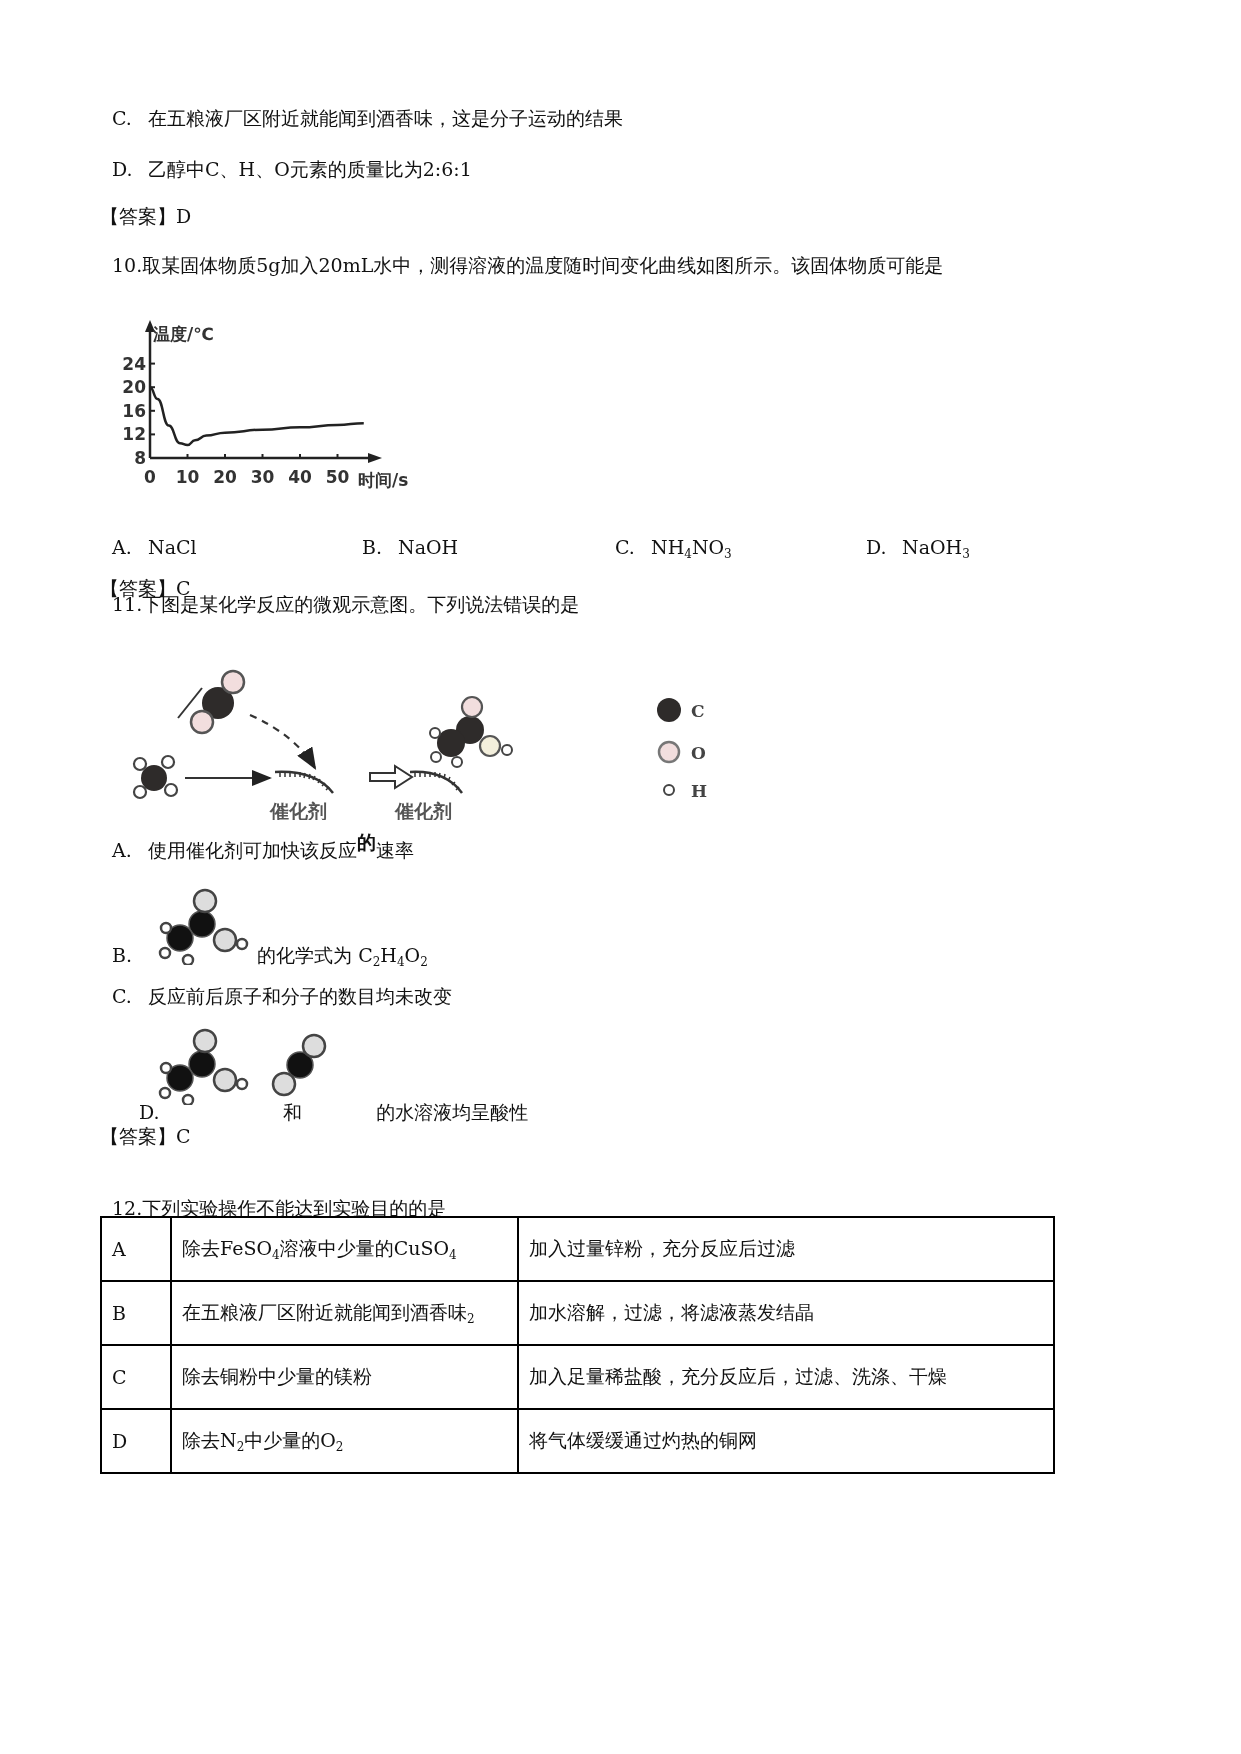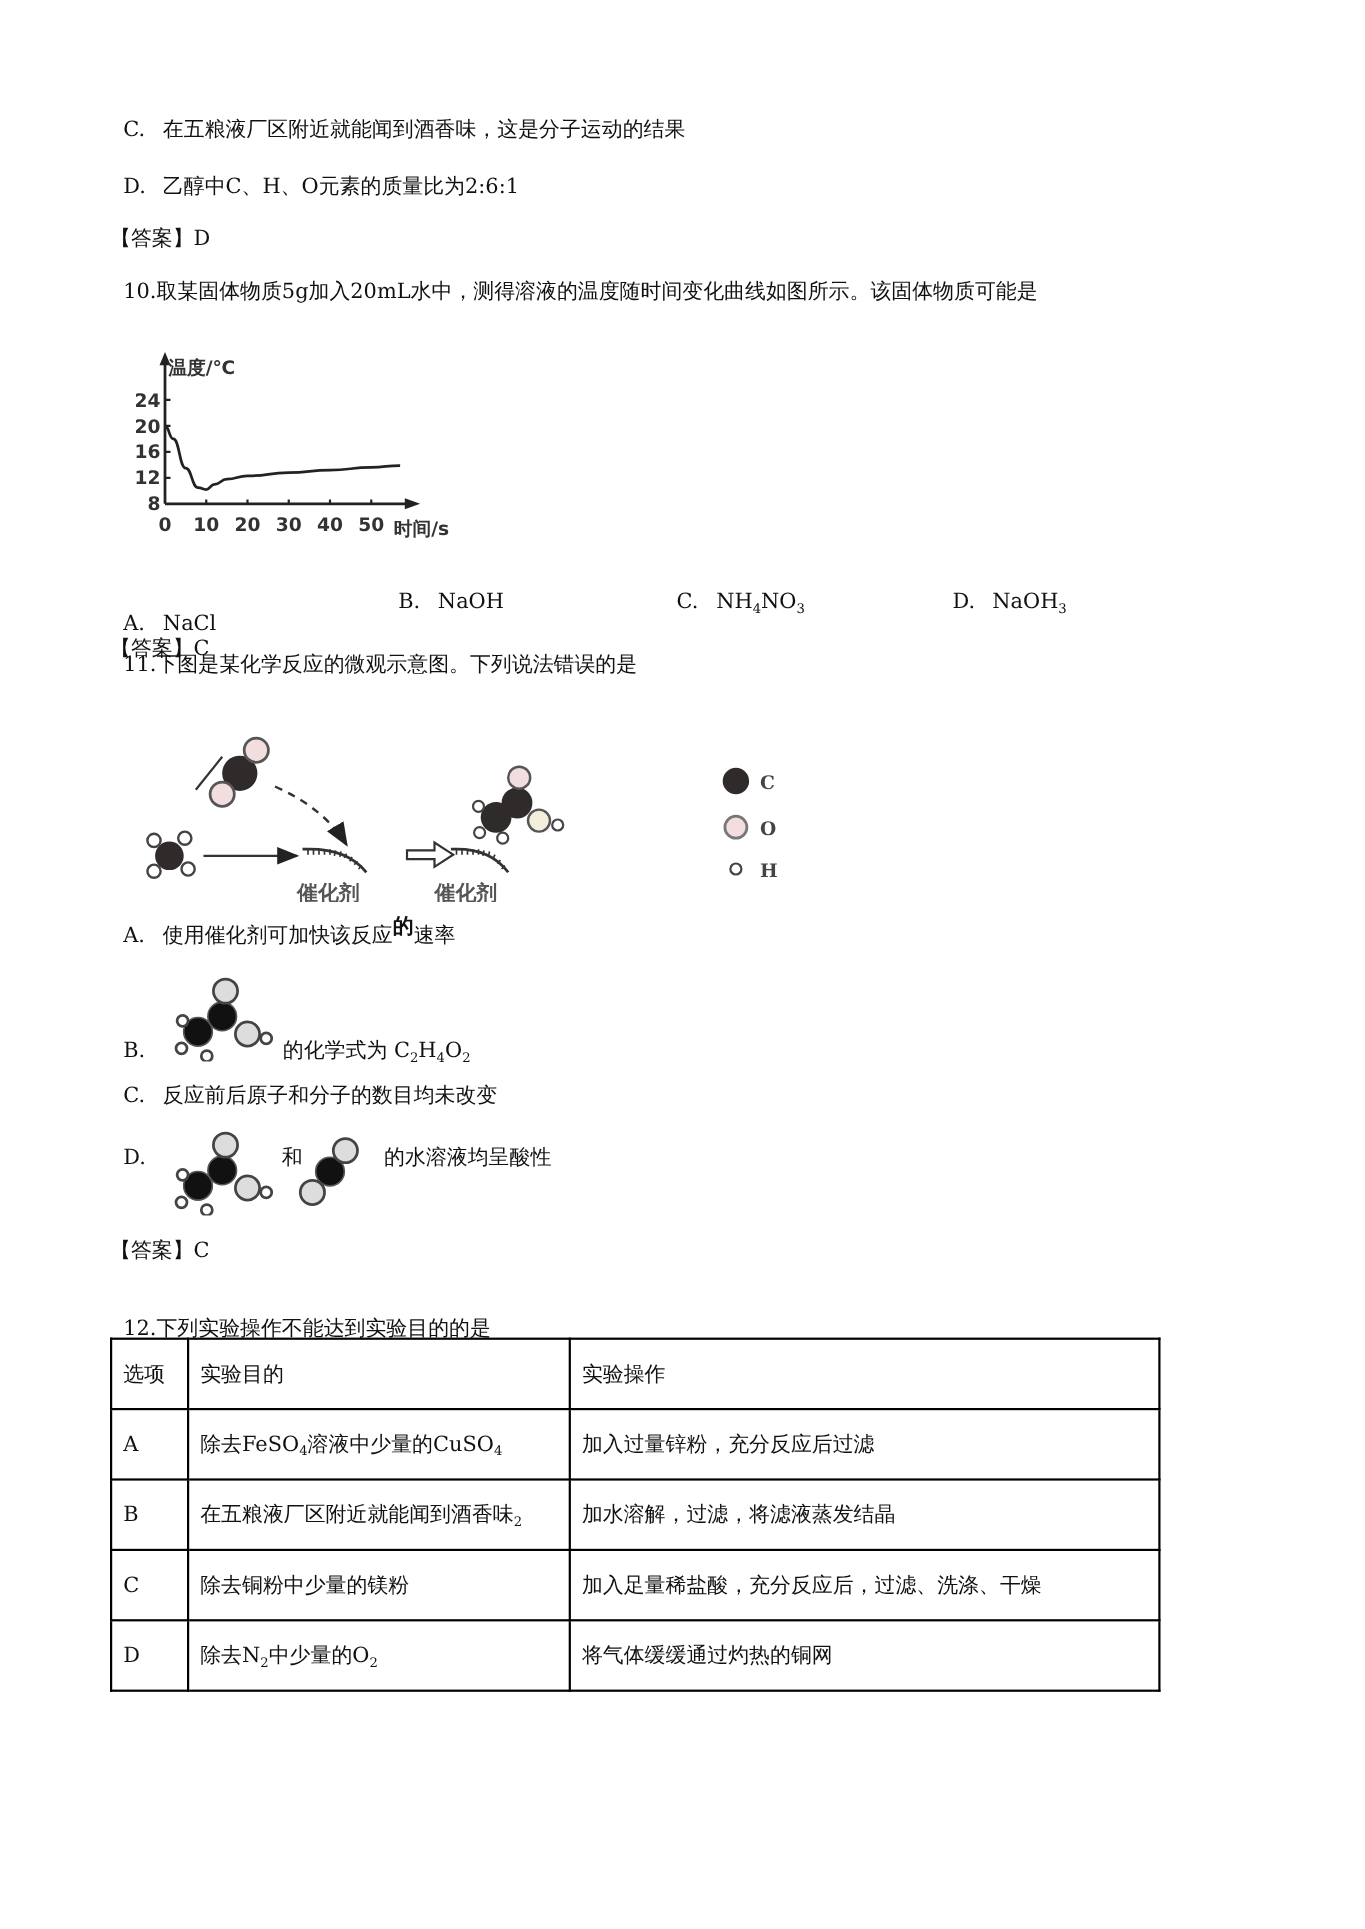--- a/index.html
+++ b/index.html
@@ -70,21 +70,21 @@
       <text x="190" y="165" text-anchor="middle" font-size="17" font-weight="bold" fill="#333">40</text>
       <line x1="227.5" y1="140" x2="227.5" y2="136" stroke="#222" stroke-width="2"></line>
       <text x="227.5" y="165" text-anchor="middle" font-size="17" font-weight="bold" fill="#333">50</text>
     </g>
   <path id="chart-line" fill="none" stroke="#222" stroke-width="2.5" d="M40 69.19999999999999 C43.75 69.19999999999999 43.75 81 47.5 81 C53.125 81 53.125 107.55 58.75 107.55 C64.375 107.55 64.375 125.25 70 125.25 C73.75 125.25 73.75 127.02000000000001 77.5 127.02000000000001 C81.25 127.02000000000001 81.25 122.3 85 122.3 C90.625 122.3 90.625 117.58 96.25 117.58 C105.625 117.58 105.625 114.63 115 114.63 C133.75 114.63 133.75 111.67999999999999 152.5 111.67999999999999 C171.25 111.67999999999999 171.25 109.32000000000001 190 109.32000000000001 C208.75 109.32000000000001 208.75 106.96000000000001 227.5 106.96000000000001 C240.625 106.96000000000001 240.625 105.19 253.75 105.19"></path>
   <text id="ylabel" x="43" y="22" font-size="17" font-weight="bold" fill="#333">温度/℃</text>
   <text id="xlabel" x="248" y="168" font-size="17" font-weight="bold" fill="#333">时间/s</text>
 </svg>
 
 <div>
-  <div class="choice" style="left:112px;margin-top:20px;">
+  <div class="choice" style="left:112px;">
     <span class="opt-label">A.</span>
     <span>NaCl</span>
   </div>
   <div class="choice" style="left:362px;">
     <span class="opt-label">B.</span>
     <span>NaOH</span>
   </div>
   <div class="choice" style="left:615px;">
     <span class="opt-label">C.</span>
     <span><span>NH</span><sub>4</sub><span>NO</span><sub>3</sub></span>
@@ -190,38 +190,33 @@
   <circle cx="92" cy="64" r="5" fill="#fff" stroke="#444" stroke-width="2.5"></circle>
   <circle cx="16" cy="48" r="5" fill="#fff" stroke="#444" stroke-width="2.5"></circle>
   <circle cx="15" cy="73" r="5" fill="#fff" stroke="#444" stroke-width="2.5"></circle>
   <circle cx="38" cy="80" r="5" fill="#fff" stroke="#444" stroke-width="2.5"></circle>
 </svg>
 <svg class="inline-mol" style="left:268px; top:1030px;" width="65" height="70" viewBox="0 0 65 70">
   <circle cx="32" cy="35" r="13" fill="#111" stroke="#555" stroke-width="1.5"></circle>
   <circle cx="46" cy="16" r="11" fill="#ddd" stroke="#444" stroke-width="2.5"></circle>
   <circle cx="16" cy="54" r="11" fill="#ddd" stroke="#444" stroke-width="2.5"></circle>
 </svg>
-<div class="line" style="top:1040px;">
+<div class="line" style="top:1100px;margin-left:27px;">
   <span class="opt-label">D.</span>
   <span style="display:inline-block; width:102px;"></span>
   <span>和</span>
   <span style="display:inline-block; width:62px;"></span>
   <span>的水溶液均呈酸性</span>
 </div>
 <div class="answer" style="top:1124px; left:100px;">【答案】C</div>
 
 <div class="line" style="top:1172px;margin-top:24px;">12.下列实验操作不能达到实验目的的是</div>
 
 <table class="exp">
   <tbody>
-      <tr>
-    <td class="c1">选项</td>
-    <td class="c2">实验目的</td>
-    <td>实验操作</td>
-  </tr>
   <tr>
     <td class="c1">A</td>
     <td class="c2"><span>除去FeSO</span><sub>4</sub><span>溶液中少量的CuSO</span><sub>4</sub></td>
     <td>加入过量锌粉，充分反应后过滤</td>
   </tr>
   <tr>
     <td class="c1">B</td>
     <td class="c2"><span>在五粮液厂区附近就能闻到酒香味</span><sub>2</sub></td>
     <td>加水溶解，过滤，将滤液蒸发结晶</td>
   </tr>

